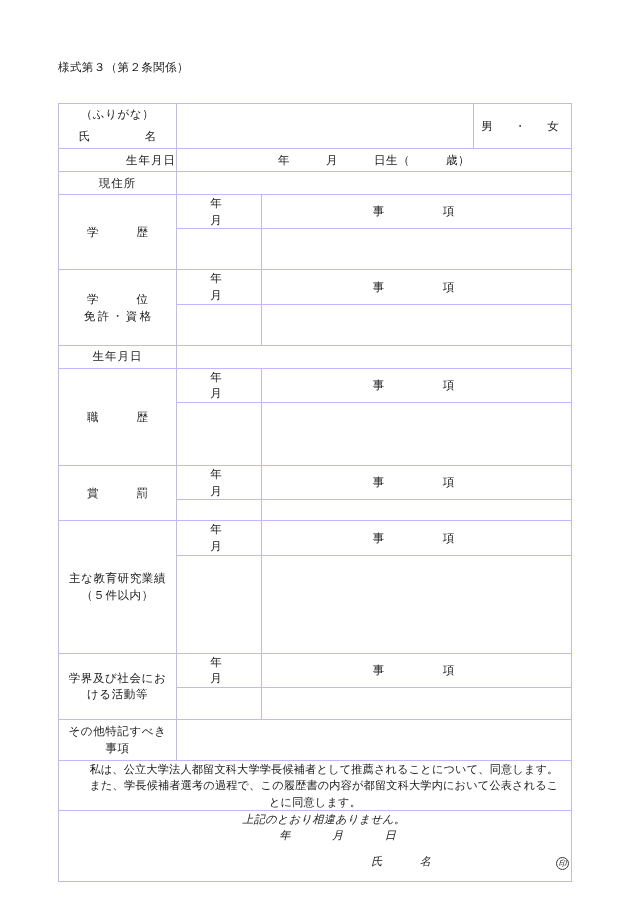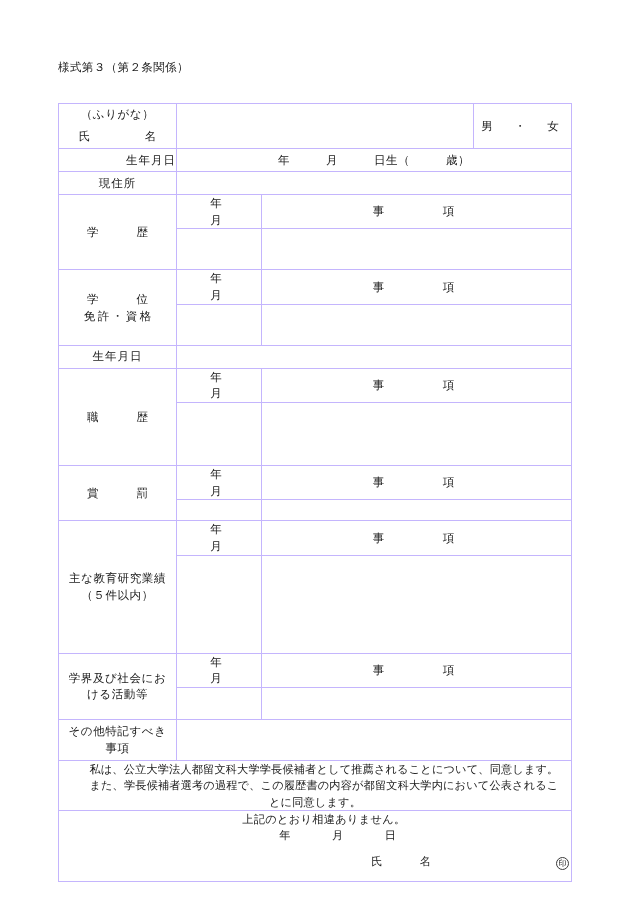--- a/index.html
+++ b/index.html
@@ -305,21 +305,21 @@
 
       <tr>
         <td colspan="4" class="stmt-cell">
           <p class="stmt-p">私は、公立大学法人都留文科大学学長候補者として推薦されることについて、同意します。</p>
           <p class="stmt-p">また、学長候補者選考の過程で、この履歴書の内容が都留文科大学内において公表されるこ</p>
           <p class="stmt-p nohang">とに同意します。</p>
         </td>
       </tr>
 
       <tr>
-        <td colspan="4" class="sign-block" style="height:70px; vertical-align:top;">
+        <td colspan="4" class="sign-block" style="height:70px; vertical-align:top;font-style:italic;">
           <div class="sign-line1">上記のとおり相違ありません。</div>
           <div class="sign-line2">年　　　月　　　日</div>
           <div class="sign-line3">
             <span class="sign-name">氏　　名</span>
             <span class="seal">印</span>
           </div>
         </td>
       </tr>
 
     </tbody>

